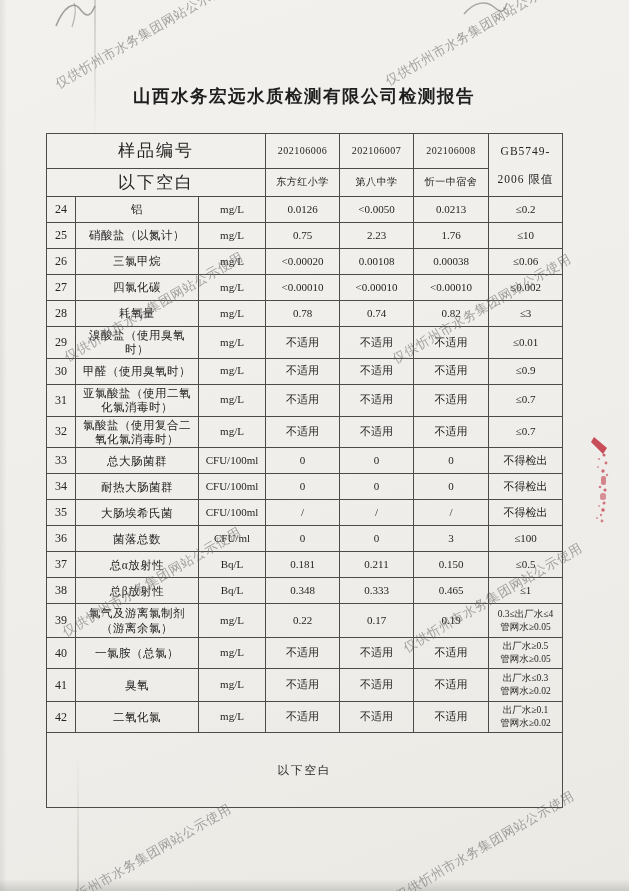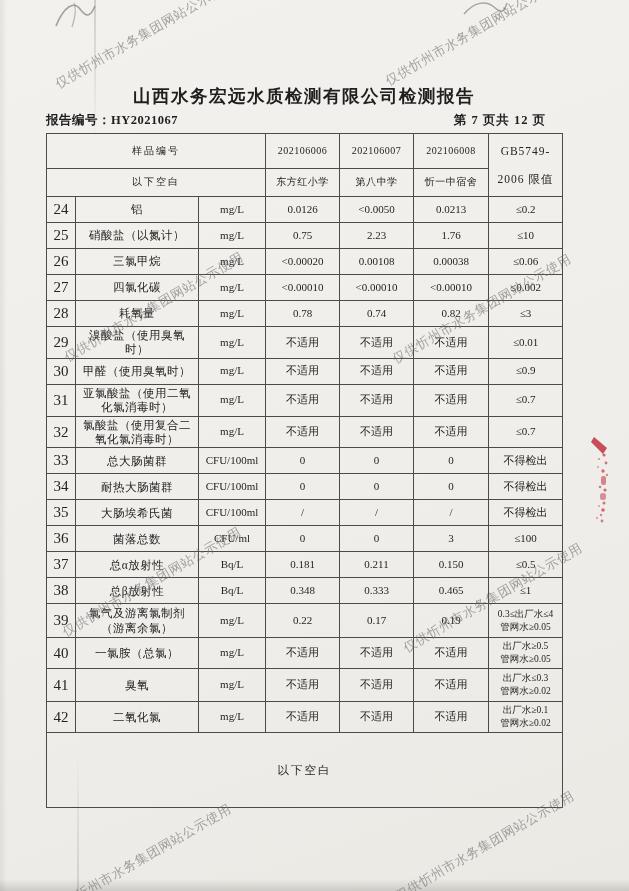--- a/index.html
+++ b/index.html
@@ -30,26 +30,26 @@
     border-collapse:collapse;table-layout:fixed;
     font-size:11px;color:#242424;
   }
   table.report td{
     border:1px solid #4c4b49;
     text-align:center;vertical-align:middle;
     padding:1px 2px;line-height:1.25;
     overflow:hidden;
   }
   td.c-name{text-align:left;padding-left:6px;letter-spacing:.5px;font-size:11.5px;}
-  td.c-no{font-size:15px;}
+  td.c-no{font-size:12px;}
   td.c-unit{font-size:11px;}
   td.c-val{font-size:11px;}
   td.c-limit{font-size:11px;white-space:pre-line;}
   td.c-limit.sm{font-size:9.5px;line-height:1.35;letter-spacing:0;}
-  td.h-label{font-size:10px;letter-spacing:2px;}
+  td.h-label{font-size:17px;letter-spacing:2px;}
   td.h-val{font-size:10px;letter-spacing:.5px;}
   td.c-limit-head{font-size:11.5px;letter-spacing:1px;}
   td.c-limit-head .l1{margin-bottom:14px;}
   td.blank-cell{
     text-align:left;vertical-align:top;padding:10px 0 0 10px;
     font-size:11.5px;letter-spacing:2px;height:72px;
   }
 
   .watermark{
     position:absolute;width:206px;text-align:center;white-space:nowrap;
@@ -83,24 +83,20 @@
     <path d="M20 27 C 23 18, 25 10, 22 3" fill="none" stroke="#8d8d89" stroke-width="1.2" opacity=".6"></path>
   </svg>
   <svg class="artifact" style="left:462px;top:0;" width="46" height="16" viewBox="0 0 46 16">
     <path d="M2 14 C 12 2, 24 0, 32 7 S 42 12, 45 3" fill="none" stroke="#8d8d89" stroke-width="1.5" opacity=".75"></path>
   </svg>
 
   <div class="crease top"></div>
   <div class="crease bottom"></div>
 
   <div class="doc-title">山西水务宏远水质检测有限公司检测报告</div>
-  <div class="meta-row">
-    <span class="meta-left">报告编号：HY2021067</span>
-    <span class="meta-right">第 7 页共 12 页</span>
-  </div>
 
   <table class="report">
     <colgroup>
       <col style="width:29px">
         <col style="width:123px">
         <col style="width:67px">
       <col style="width:74px">
         <col style="width:74px">
         <col style="width:75px">
         <col style="width:74px">

